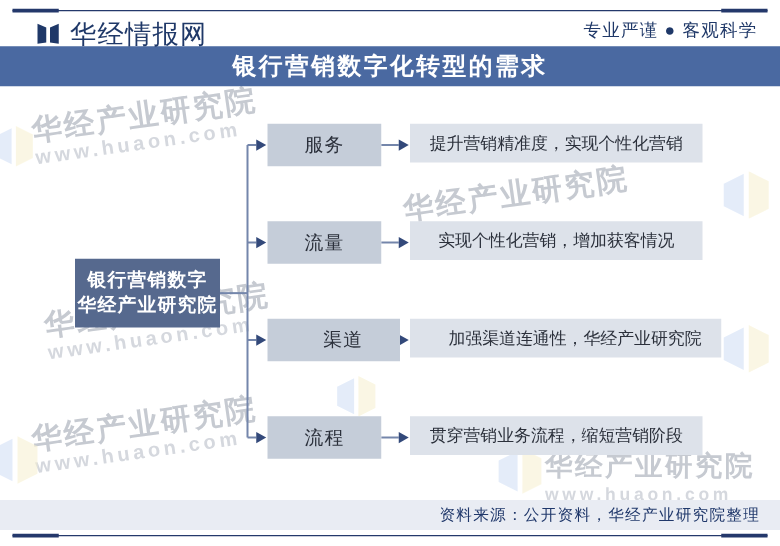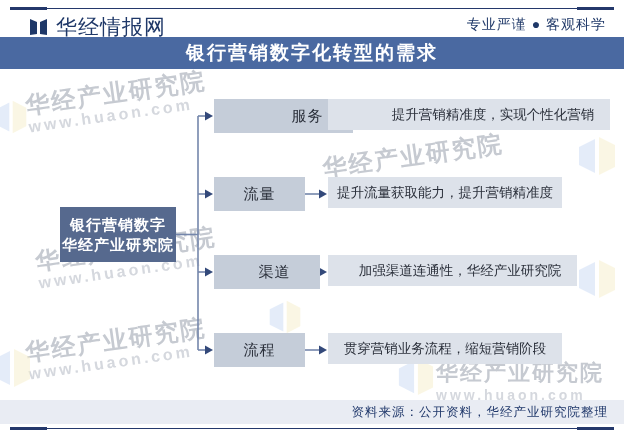--- a/index.html
+++ b/index.html
@@ -29,21 +29,21 @@
   
   .root-box{position:absolute;left:60px;top:207px;width:116px;height:55px;background:#56698e;z-index:3;
             display:flex;flex-direction:column;align-items:center;justify-content:center;}
   .root-box span{color:#ffffff;font-size:15px;font-weight:bold;line-height:20px;letter-spacing:1px;}
   .mid-box{position:absolute;left:214px;width:91px;height:34px;background:#c5cdd9;z-index:3;
            display:flex;align-items:center;justify-content:center;}
   .mid-box span{color:#2b303b;font-size:15px;letter-spacing:1px;}
   .right-box{position:absolute;left:328px;width:234px;height:31px;background:#dde2ea;z-index:3;
              display:flex;align-items:center;justify-content:center;}
   .right-box span{color:#2b303b;font-size:13.5px;}
-  .row-0{top:99px;padding-left:48px;} .row-1{top:177px;} .row-2{top:255px;padding-left:15px;} .row-3{top:333px;}
+  .row-0{top:99px;} .row-1{top:177px;} .row-2{top:255px;padding-left:15px;} .row-3{top:333px;}
   
   .footerbar{position:absolute;left:0;top:400px;width:624px;height:24px;background:#e9ecf3;z-index:4;
              display:flex;align-items:center;justify-content:flex-end;padding-right:16px;box-sizing:border-box;}
   .footerbar span{color:#20386b;font-size:12.5px;letter-spacing:1px;}
 </style>
 </head>
 <body>
 
 <div id="page">
 
@@ -141,21 +141,21 @@
     <span>服务</span>
     </div>
   <div class="right-box row-0">
     <span>提升营销精准度，实现个性化营销</span>
     </div>
 
   <div class="mid-box row-1">
     <span>流量</span>
     </div>
   <div class="right-box row-1">
-    <span>提升流量获取能力，提升营销精准度</span>
+    <span>实现个性化营销，增加获客情况</span>
     </div>
 
   <div class="mid-box row-2">
     <span>渠道</span>
     </div>
   <div class="right-box row-2">
     <span>加强渠道连通性，华经产业研究院</span>
     </div>
 
   <div class="mid-box row-3">

